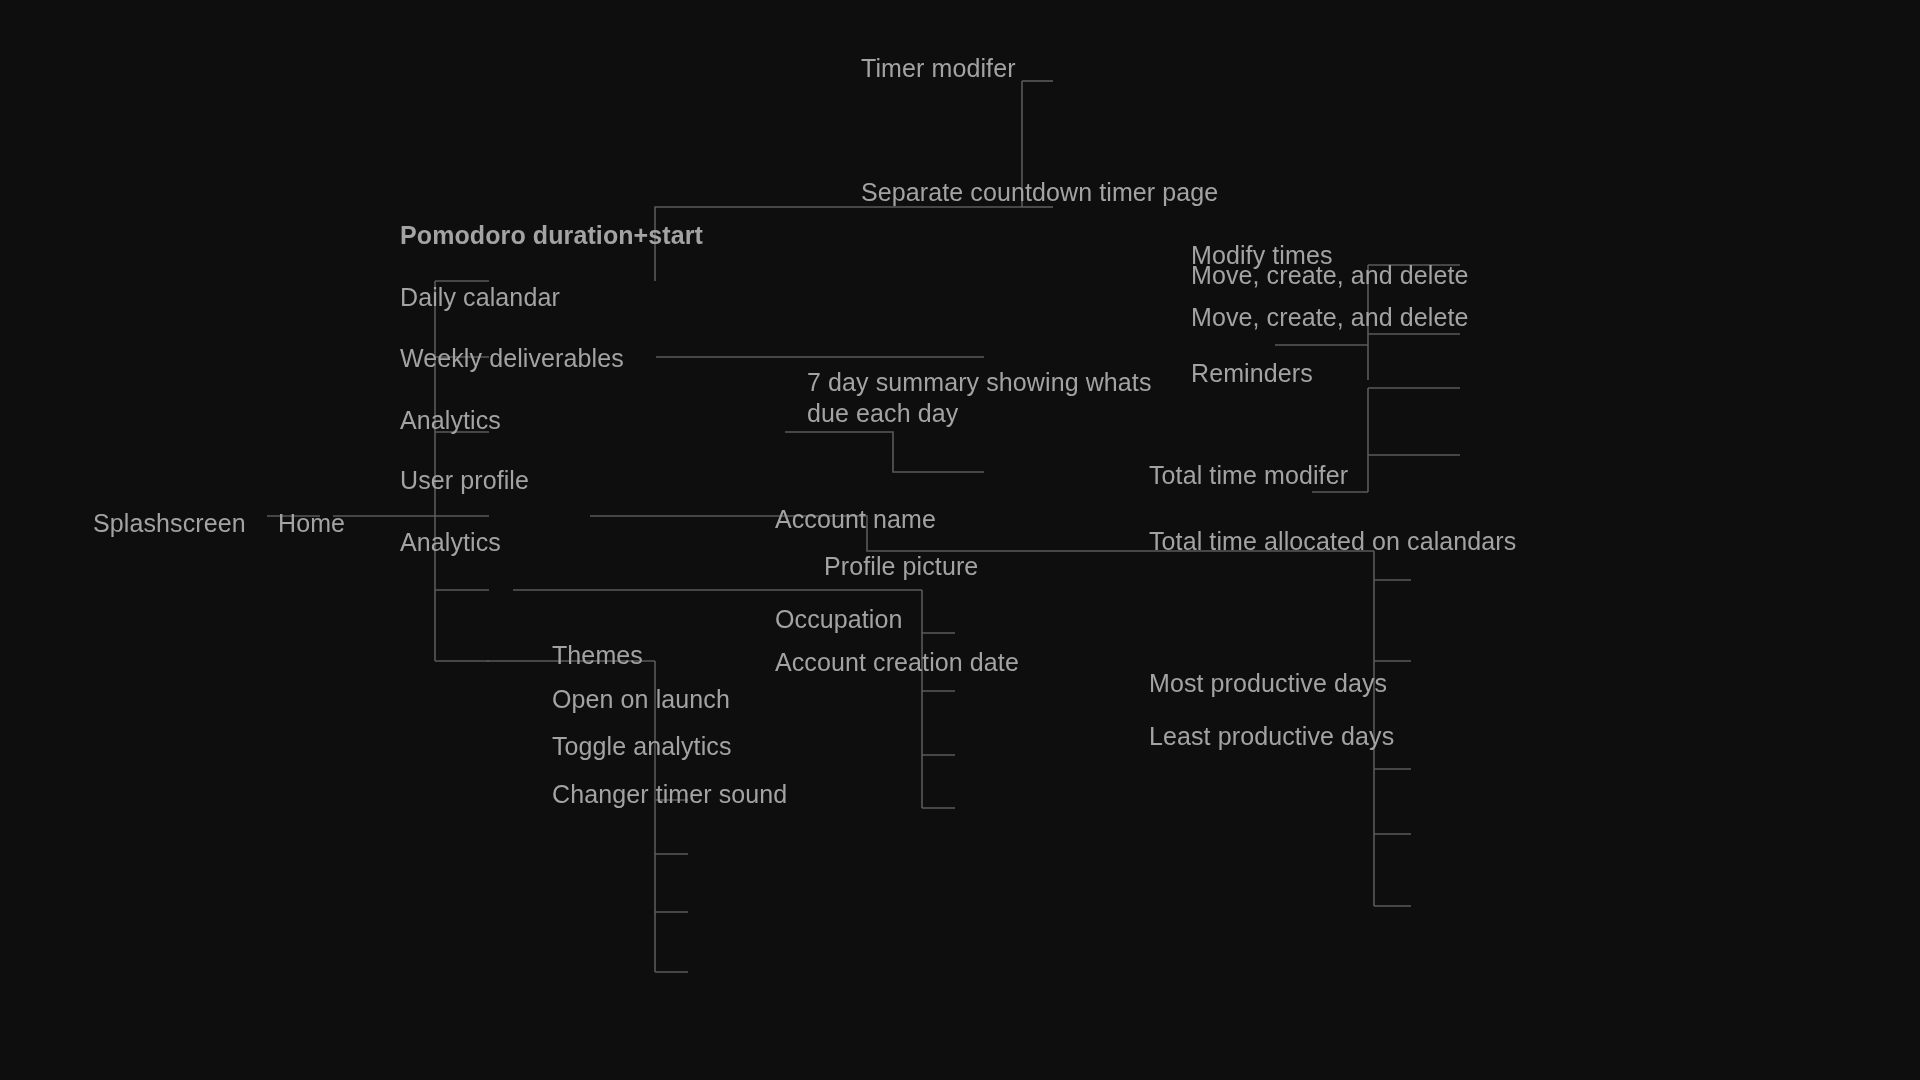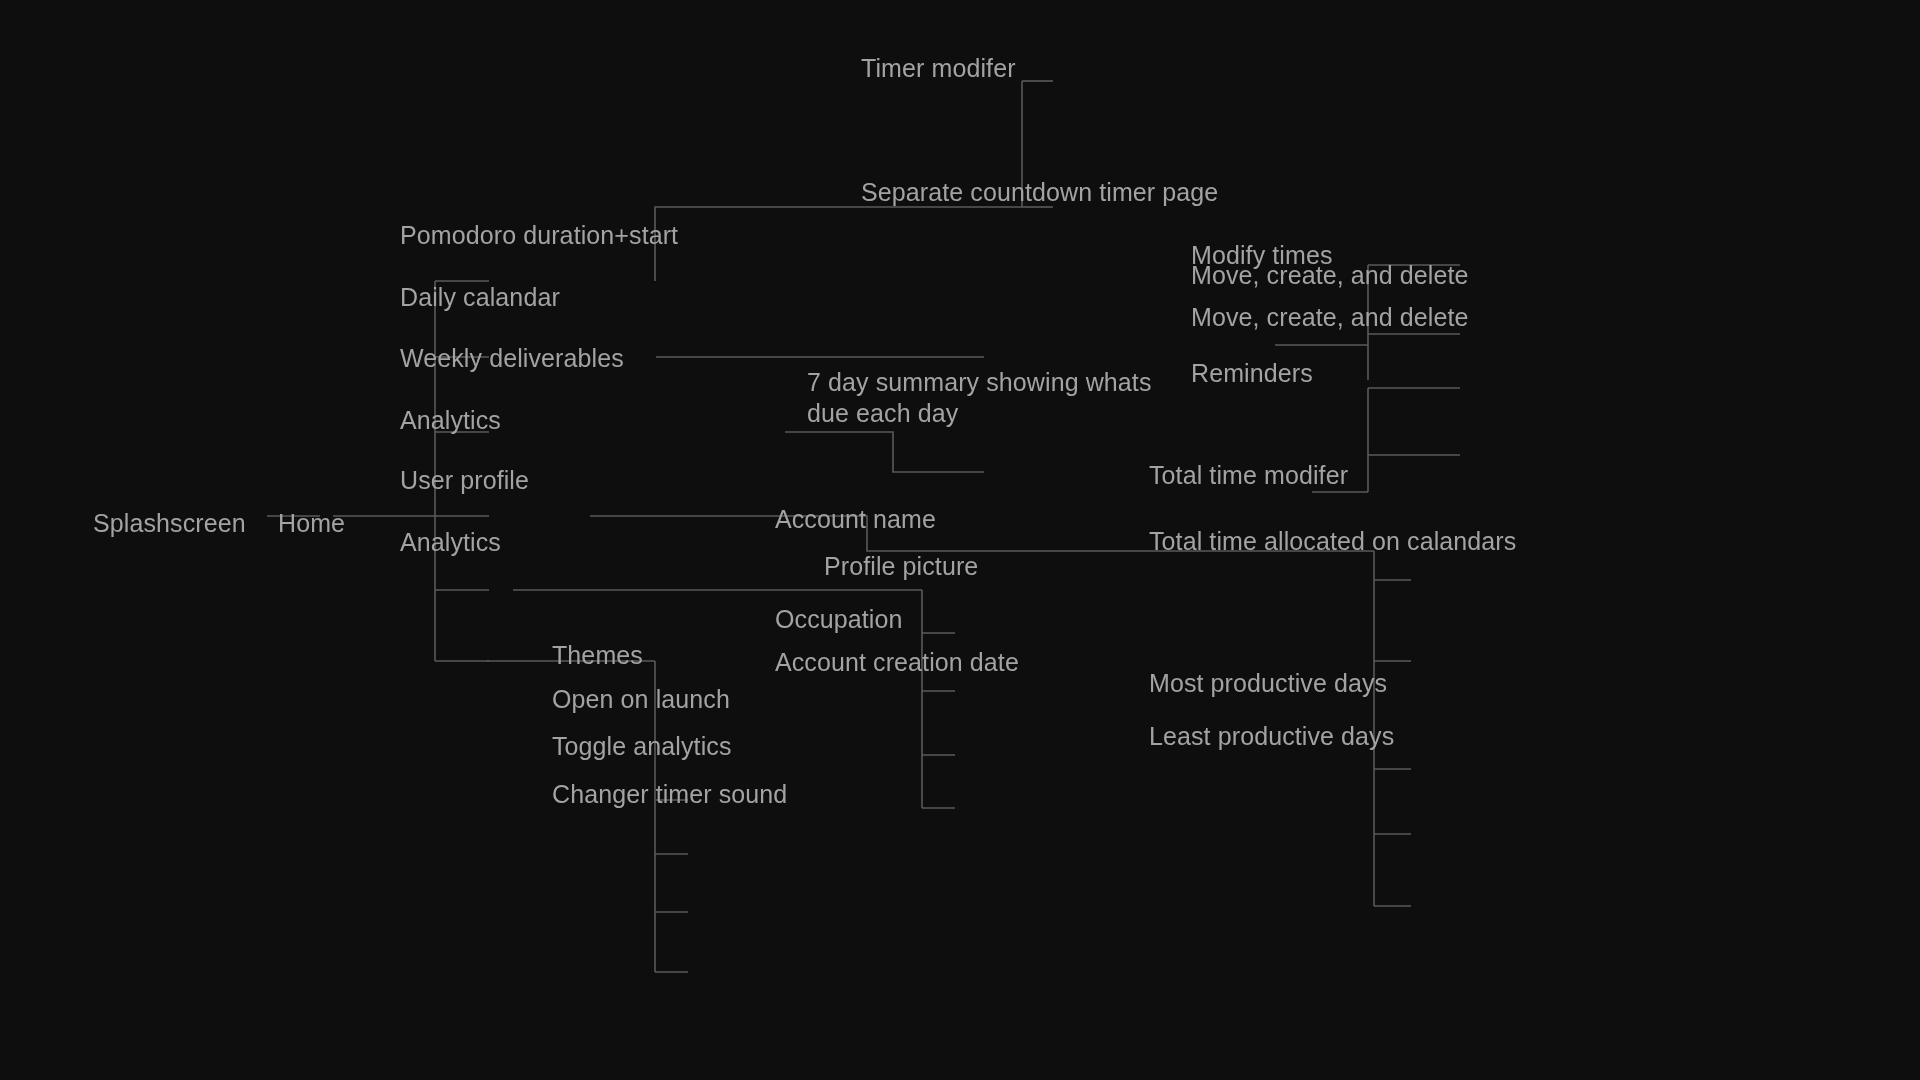--- a/index.html
+++ b/index.html
@@ -98,21 +98,21 @@
     <path d="M 655 854 L 688 854"></path>
     <path d="M 655 912 L 688 912"></path>
     <path d="M 655 972 L 688 972"></path>
 
   </svg>
 
   <div class="node" style="left:93px; top:508px;">Splashscreen</div>
 
   <div class="node" style="left:267px; top:508px;margin-left:11px;">Home</div>
 
-  <div class="node" style="left:400px; top:220px;">Pomodoro duration+start</div>
+  <div class="node" style="left:400px; top:220px;font-weight:bold;">Pomodoro duration+start</div>
   <div class="node" style="left:400px; top:282px;">Daily calandar</div>
   <div class="node" style="left:400px; top:343px;">Weekly deliverables</div>
   <div class="node" style="left:400px; top:405px;">Analytics</div>
   <div class="node" style="left:400px; top:465px;">User profile</div>
   <div class="node" style="left:400px; top:527px;">Analytics</div>
 
   <div class="node" style="left:861px; top:53px;">Timer modifer</div>
   <div class="node" style="left:861px; top:156px;margin-top:21px;">Separate countdown timer page</div>
 
   <div class="node multiline" style="left:807px; top:367px;">7 day summary showing whats

